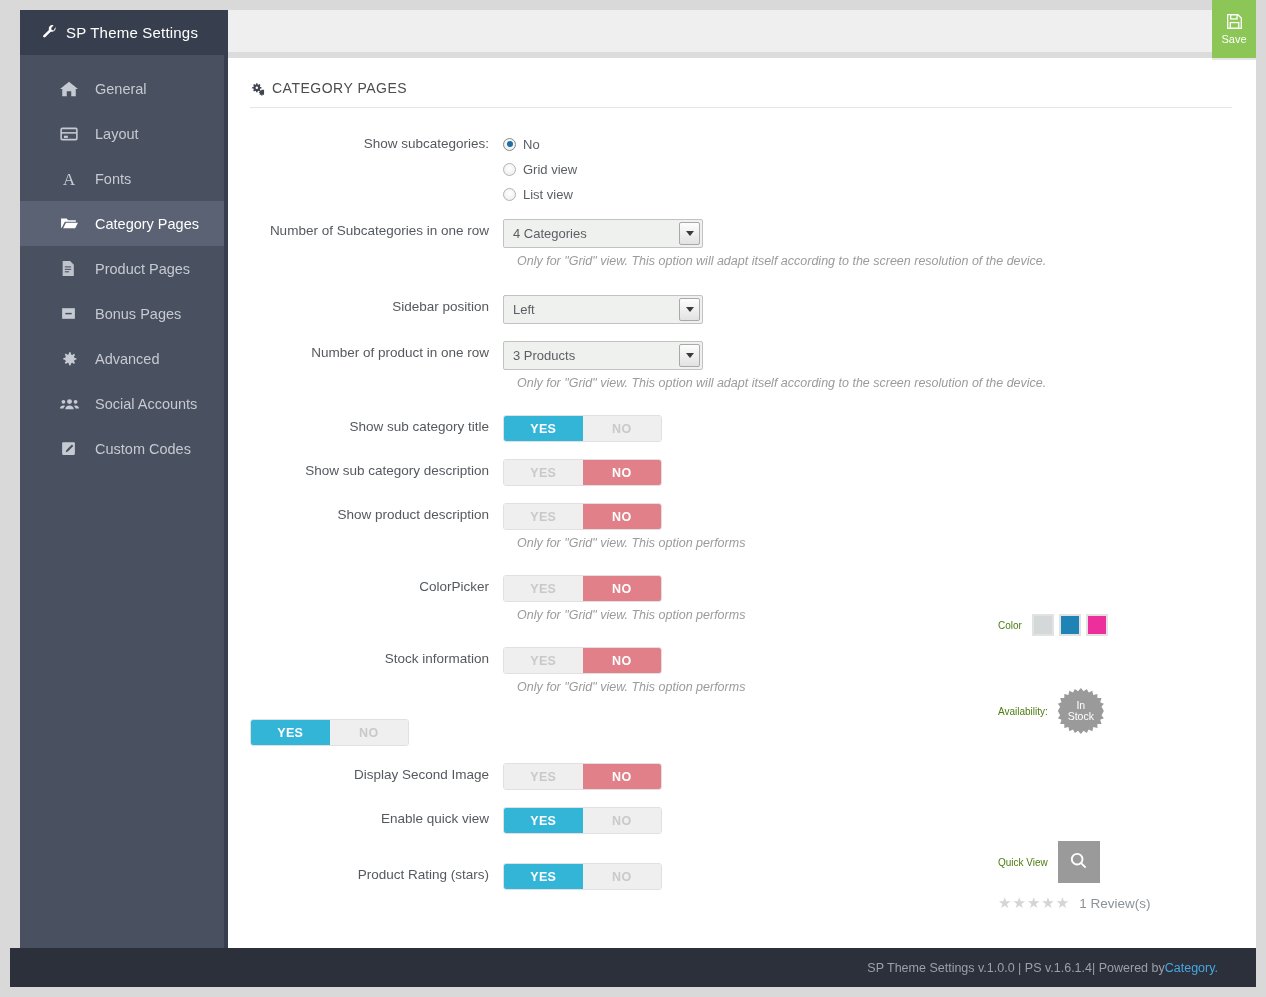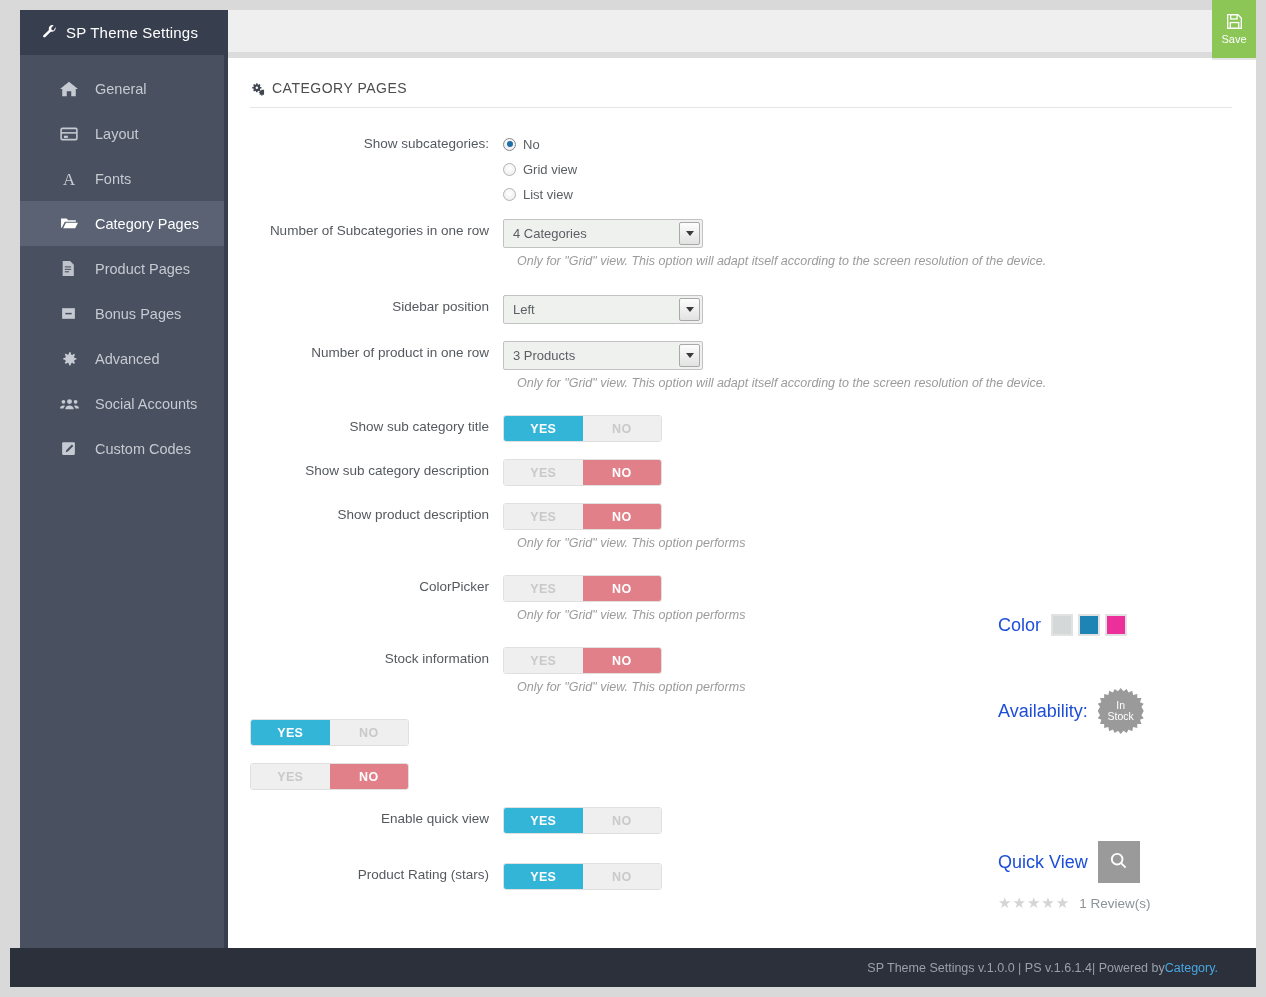--- a/index.html
+++ b/index.html
@@ -176,21 +176,21 @@
     letter-spacing: .4px;
   }
   .toggle .yes { background: #efefef; color: #c9c9c9; }
   .toggle .no  { background: #efefef; color: #c9c9c9; }
   .toggle.on .yes  { background: #33b5d8; color: #ffffff; }
   .toggle.off .no  { background: #e18089; color: #ffffff; }
 
   
   .preview { position: absolute; left: 748px; top: 0; width: 260px; }
   .pv-row { position: absolute; display: flex; align-items: center; }
-  .pv-label { font-size: 18px; color: #1d4ed8; margin-right: 10px; }
+  .pv-label { font-size: 10px; color: #4d7c0f; margin-right: 10px; }
   .swatch {
     width: 22px; height: 22px;
     border: 2px solid #e2e2e2;
     margin-right: 5px;
   }
   .starburst {
     width: 46px; height: 46px;
     background: #9a9a9a;
     color: #ffffff;
     font-size: 10.5px; line-height: 11px;
@@ -474,20 +474,21 @@
         <div class="row" style="margin-top:25px">
           <div class="row-field">
             <div class="toggle on">
               <span class="yes">YES</span>
               <span class="no">NO</span>
             </div>
           </div>
         </div>
 
         <div class="row" style="margin-top:17px">
+          <div class="row-label">Display Second Image</div>
           <div class="row-field">
             <div class="toggle off">
               <span class="yes">YES</span>
               <span class="no">NO</span>
             </div>
           </div>
         </div>
 
         <div class="row" style="margin-top:17px">
           <div class="row-label">Enable quick view</div>

